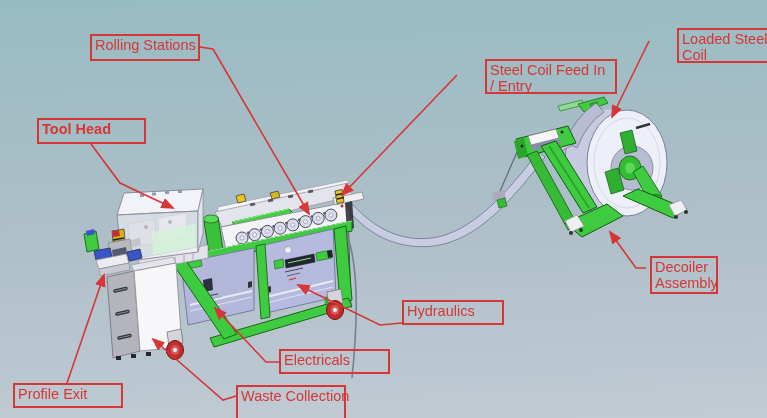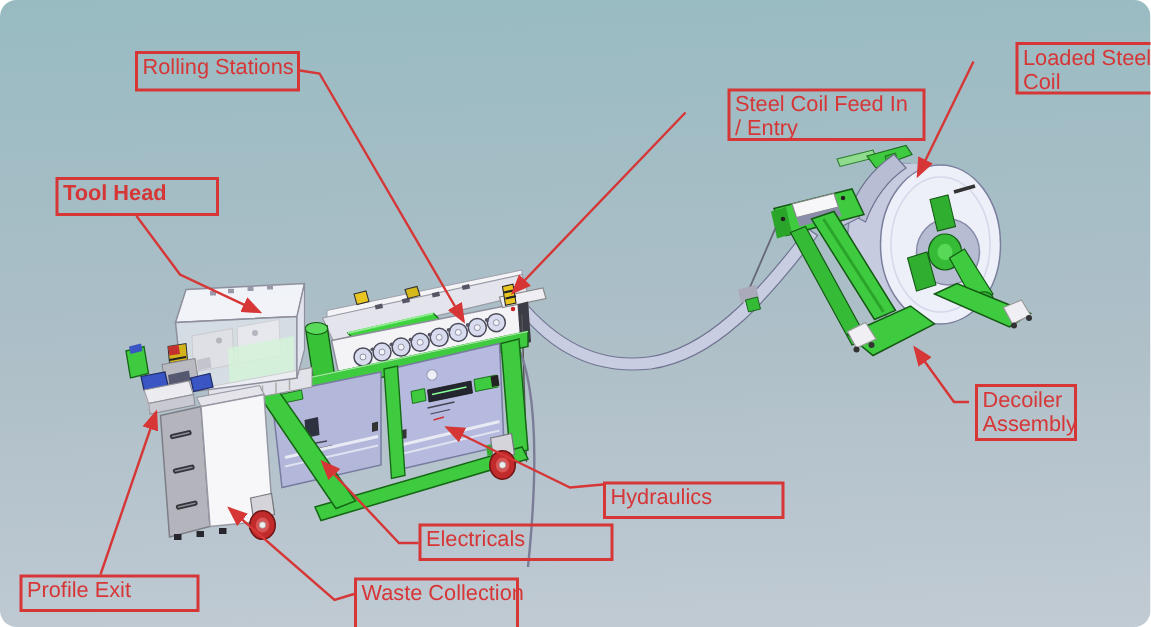--- a/index.html
+++ b/index.html
@@ -1,34 +1,34 @@
 <!DOCTYPE html>
 <html style="--red: #d63636;"><head>
 <meta charset="utf-8">
 <style>
   html,body{margin:0;padding:0;}
   body{width:767px;height:418px;overflow:hidden;font-family:"Liberation Sans", sans-serif;}
   #canvas{position:relative;width:767px;height:418px;
-    background:linear-gradient(178deg,#98bbc2 0%,#aebfc8 55%,#c1cbd4 100%);border-radius:11px;}
+    background:linear-gradient(178deg,#98bbc2 0%,#aebfc8 55%,#c1cbd4 100%);}
   #art{position:absolute;left:0;top:0;width:767px;height:418px;}
   .callout{position:absolute;border:2px solid var(--red,#d63636);color:var(--red,#d63636);
     font-size:14.5px;line-height:16px;padding:1px 3px;box-sizing:border-box;
     background:transparent;white-space:nowrap;}
   .callout.wrap{white-space:normal;margin-left:28px;}
   .leader{stroke:var(--red,#d63636);stroke-width:1.6;fill:none;}
   .arrowhead{fill:var(--red,#d63636);}
   #lbl-rolling{left:90px;top:34px;width:110px;height:27px;}
   #lbl-toolhead{left:37px;top:118px;width:109px;height:26px;font-weight:bold;}
   #lbl-feed{left:457px;top:59px;width:132px;height:35px;}
   #lbl-loaded{left:649px;top:28px;width:112px;height:35px;}
   #lbl-decoiler{left:622px;top:256px;width:68px;height:38px;}
-  #lbl-hydraulics{left:402px;top:321px;width:121px;height:25px;}
-  #lbl-electricals{left:279px;top:349px;width:130px;height:25px;}
+  #lbl-hydraulics{left:402px;top:300px;width:102px;height:25px;}
+  #lbl-electricals{left:279px;top:349px;width:111px;height:25px;}
   #lbl-waste{left:236px;top:385px;width:110px;height:41px;}
-  #lbl-profile{left:13px;top:383px;width:120px;height:25px;}
+  #lbl-profile{left:13px;top:383px;width:110px;height:25px;}
 </style>
 </head>
 <body>
 
 <div id="canvas" style="background: linear-gradient(178deg, rgb(152, 187, 194) 0%, rgb(174, 191, 200) 55%, rgb(193, 203, 212) 100%);">
 
 <svg id="art" viewBox="0 0 767 418" xmlns="http://www.w3.org/2000/svg">
   <defs>
     <marker id="arw" viewBox="0 0 10 8" refX="8.5" refY="4" markerWidth="8.5" markerHeight="7" orient="auto">
       <path d="M0,0 L10,4 L0,8 Z" class="arrowhead"></path>

